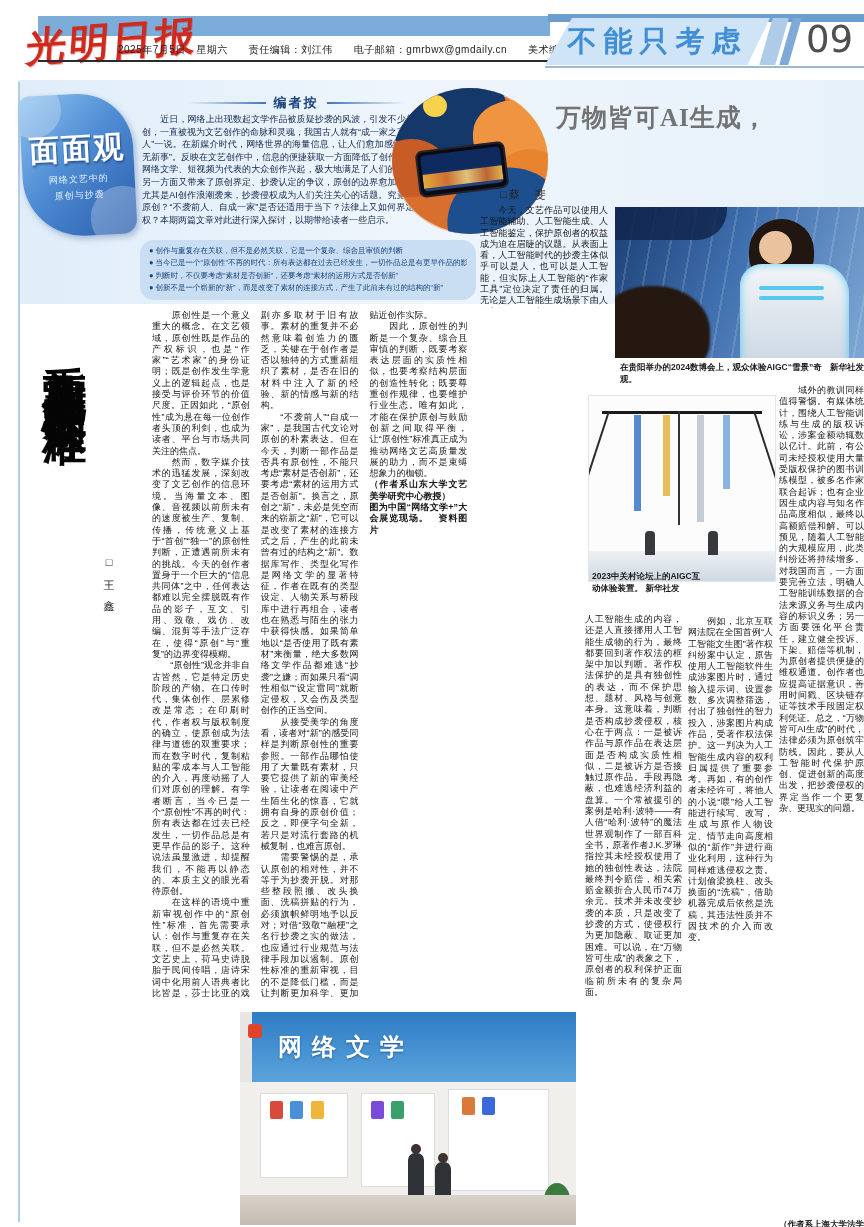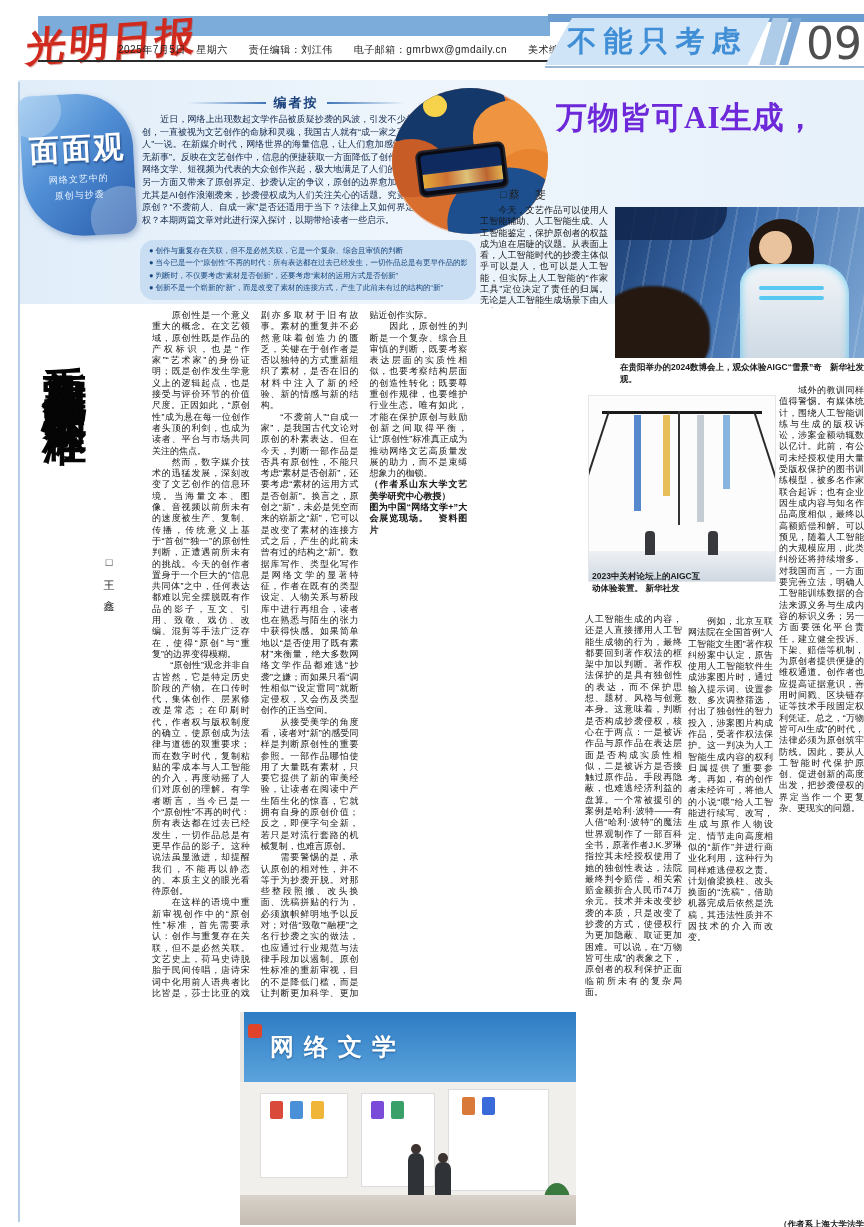--- a/index.html
+++ b/index.html
@@ -14,21 +14,21 @@
             letter-spacing:3px;text-shadow:1px 1px 0 rgba(160,30,20,.35);}
   .dateline{left:118px;top:43px;font-size:10px;color:#222;letter-spacing:.5px;white-space:nowrap;}
   .header-rule{left:38px;top:60px;width:514px;height:2px;background:#2b2b2b;}
   .section-tag{left:545px;top:18px;width:225px;height:47px;background:#cfe4f6;
                clip-path:polygon(12% 0,100% 0,90% 100%,0 100%);
                display:flex;align-items:center;justify-content:center;}
   .section-tag span{font-size:29px;font-weight:bold;color:#3f8ed6;letter-spacing:7px;
                     font-family:"Liberation Serif",serif;}
   .stripe1{left:766px;top:18px;width:16px;height:47px;background:#aecbe8;transform:skewX(-16deg);}
   .stripe2{left:786px;top:18px;width:9px;height:47px;background:#7fa9d6;transform:skewX(-16deg);}
-  .pageno{left:806px;top:18px;font-size:44px;color:#4f4f4f;font-family:"DejaVu Sans",sans-serif;}
+  .pageno{left:806px;top:18px;font-size:37px;color:#4f4f4f;font-family:"DejaVu Sans",sans-serif;}
   .header-rule2{left:545px;top:66px;width:319px;height:2px;background:#9db8d4;}
   
   .wash{left:18px;top:80px;width:846px;height:224px;
         background:linear-gradient(90deg,#e0edf9,#eef5fc 45%,#e7f1fa);}
   .left-line{left:18px;top:82px;width:2px;height:1140px;background:#b5cde6;}
   
   .badge{left:22px;top:94px;width:112px;height:142px;border-radius:10px 55px 14px 60px;
          background:linear-gradient(135deg,#8ec1ee 0%,#4f8dd4 45%,#2a5cab 100%);
          transform:rotate(-3deg);box-shadow:2px 3px 6px rgba(40,80,140,.35);
          display:flex;flex-direction:column;align-items:center;justify-content:center;overflow:hidden;}
@@ -56,21 +56,21 @@
   .circ .sleeve{position:absolute;right:-10%;bottom:-25%;width:75%;height:70%;background:#1d4f8f;
                 border-radius:50% 50% 10% 10%;transform:rotate(-14deg);}
   .circ .phone{position:absolute;left:16%;top:40%;width:58%;height:32%;background:#0a0a12;
                border-radius:7px;transform:rotate(-7deg);border:2px solid #23232e;box-sizing:border-box;}
   .circ .screen{position:absolute;left:4%;top:8%;width:92%;height:84%;border-radius:4px;overflow:hidden;
                 background:linear-gradient(180deg,#0e2a5e 45%,#27447c);}
   .circ .lights{position:absolute;left:0;bottom:8%;width:100%;height:40%;
                 background:linear-gradient(90deg,#f7b733,#e2762d 30%,#f3d27a 55%,#cf6a2a 80%,#f7c14c);opacity:.9;}
   
   .r-headline{left:556px;top:96px;width:308px;font-family:"Liberation Serif",serif;font-weight:bold;
-              color:#6d28d9;font-size:31px;line-height:44px;letter-spacing:1px;}
+              color:#737373;font-size:25px;line-height:44px;letter-spacing:1px;}
   .r-byline{left:500px;top:187px;font-size:11px;color:#222;letter-spacing:2px;}
   .col{position:absolute;font-size:9px;line-height:11.3px;text-align:justify;color:#161616;
        white-space:pre-wrap;overflow:hidden;}
   .credit-inline{font-weight:bold;}
   
   .photo1{left:615px;top:207px;width:249px;height:151px;overflow:hidden;
           background:linear-gradient(115deg,#1c3f74,#3f6fae 45%,#7fa8d4);}
   .photo1 .streaks{position:absolute;inset:0;
       background:repeating-linear-gradient(100deg,rgba(255,255,255,.14) 0 2px,transparent 2px 20px);}
   .photo1 .hair{position:absolute;left:54%;top:8%;width:26%;height:42%;background:#221710;border-radius:50% 50% 40% 40%;}
@@ -101,21 +101,21 @@
   
   .v-headline{left:33px;top:330px;width:62px;height:690px;writing-mode:vertical-rl;text-orientation:upright;
               font-family:"Liberation Serif",serif;font-weight:bold;font-size:44px;letter-spacing:4px;
               color:#050505;line-height:62px;}
   .v-byline{left:101px;top:556px;writing-mode:vertical-rl;text-orientation:upright;
             font-size:11px;color:#222;letter-spacing:4px;}
   .l-cols{left:152px;top:310px;width:424px;height:698px;column-count:4;column-gap:11px;column-fill:auto;
           font-size:9px;line-height:11.3px;text-align:justify;color:#161616;white-space:pre-wrap;overflow:hidden;}
   
   .photo3{left:240px;top:1012px;width:336px;height:213px;overflow:hidden;background:#e8e6e2;}
-  .photo3 .banner{position:absolute;left:4px;top:0;width:100%;height:33%;
+  .photo3 .banner{position:absolute;left:12px;top:0;width:100%;height:33%;
                   background:linear-gradient(180deg,#2e7cc4,#5aa3dc);display:flex;align-items:center;text-align:right;}
   .photo3 .banner span{color:#fff;font-weight:bold;font-size:24px;letter-spacing:10px;margin-left:26px;
                        font-family:"Liberation Serif",serif;text-shadow:0 1px 2px rgba(0,40,90,.5);}
   .photo3 .mark{position:absolute;left:8px;top:12px;width:14px;height:14px;background:#e0452b;border-radius:3px;}
   .photo3 .wall{position:absolute;left:0;top:33%;width:100%;height:55%;background:#f1efec;}
   .photo3 .shelf{position:absolute;background:#ffffff;border:1px solid #ddd;box-sizing:border-box;}
   .photo3 .poster{position:absolute;width:13px;height:18px;border-radius:2px;}
   .photo3 .person{position:absolute;width:16px;height:46px;background:#2f3338;border-radius:7px 7px 3px 3px;}
   .photo3 .person:before{content:"";position:absolute;left:3px;top:-9px;width:10px;height:10px;border-radius:50%;background:#3c3230;}
   .photo3 .plant{position:absolute;right:6px;bottom:8px;width:26px;height:34px;background:#3a7a3f;border-radius:50% 50% 20% 20%;}

